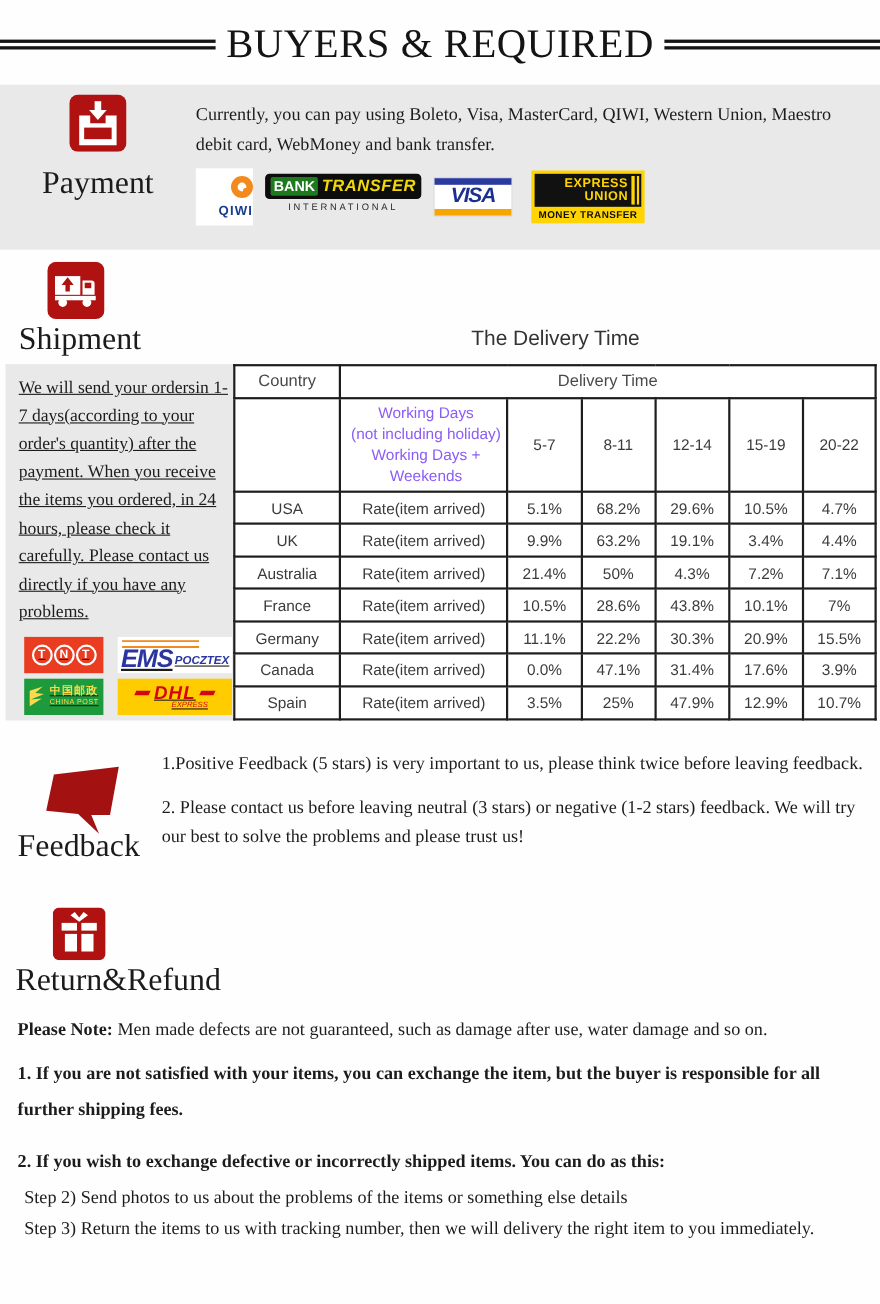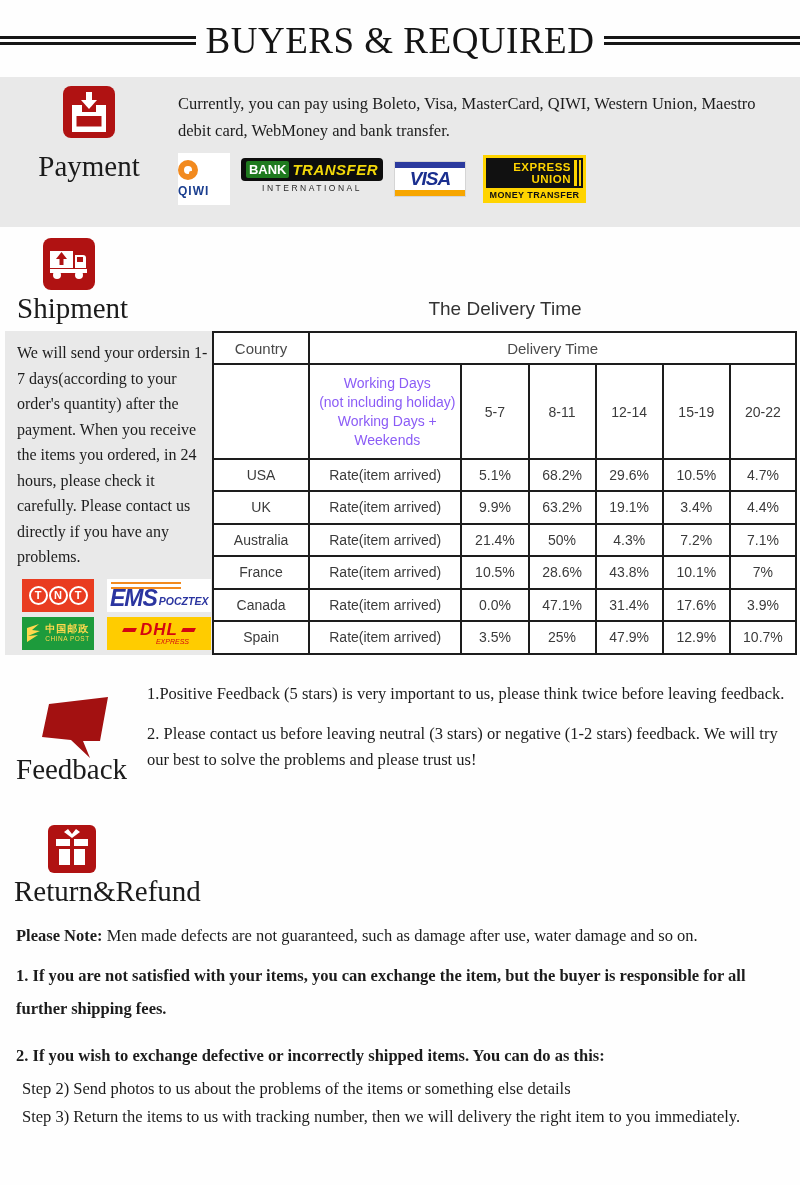--- a/index.html
+++ b/index.html
@@ -23,21 +23,21 @@
   .icon-tile{width:52px;height:52px;display:block;}
 
   
   .payment{margin-top:13px;background:var(--section-bg);height:150px;display:flex;padding:8px 0 0 0;}
   .pay-side{width:178px;display:flex;flex-direction:column;align-items:center;padding-top:1px;}
   .pay-side .side-label{margin-top:13px;}
   .pay-main{flex:1;padding-right:14px;}
   .pay-desc{font-size:16.5px;line-height:27px;margin:5px 0 9px 0;width:600px;}
   .pay-logos{display:flex;align-items:center;gap:17px;}
 
-  .logo-qiwi{width:52px;height:52px;background:#fff;display:flex;flex-direction:column;align-items:flex-start;justify-content:center;}
+  .logo-qiwi{width:52px;height:52px;background:#fff;display:flex;flex-direction:column;align-items:flex-end;justify-content:center;}
   .qiwi-q{width:20px;height:20px;border:6px solid #f28a1e;border-radius:50%;position:relative;}
   .qiwi-q::after{content:"";position:absolute;right:-4px;bottom:-4px;width:7px;height:7px;background:#f28a1e;border-radius:2px 2px 5px 2px;}
   .qiwi-name{color:#1a3e8f;font-family:"Liberation Sans",sans-serif;font-weight:bold;font-size:12px;letter-spacing:1px;margin-top:4px;}
 
   .logo-bank{width:130px;height:42px;display:flex;flex-direction:column;align-items:center;}
   .bank-top{background:#0d0d0d;border-radius:4px;display:flex;align-items:center;padding:3px 5px;gap:3px;}
   .bank-word1{background:#1f7a1f;color:#fff;font-family:"Liberation Sans",sans-serif;font-weight:bold;font-size:13px;padding:1px 3px;border-radius:2px;}
   .bank-word2{color:#f2d80a;font-family:"Liberation Sans",sans-serif;font-weight:bold;font-style:italic;font-size:15px;letter-spacing:.5px;}
   .bank-sub{color:#2a2a2a;font-family:"Liberation Sans",sans-serif;font-size:8.5px;letter-spacing:2.5px;margin-top:2px;}
 
@@ -52,21 +52,21 @@
   .wu-bars{position:absolute;right:2px;top:2px;bottom:2px;width:7px;display:flex;gap:2px;}
   .wu-bars i{flex:1;background:#ffd400;}
   .wu-sub{color:#111;font-family:"Liberation Sans",sans-serif;font-weight:bold;font-size:9px;text-align:center;padding-top:2px;letter-spacing:.4px;}
 
   
   .ship-head{position:relative;height:96px;margin-top:8px;}
   .ship-icon{position:absolute;left:43px;top:3px;}
   .ship-label{position:absolute;left:17px;top:58px;}
   .delivery-title{position:absolute;left:360px;top:63px;width:290px;text-align:center;font-family:"Liberation Sans",sans-serif;font-size:19px;color:#333;}
   .ship-body{display:flex;padding-left:5px;align-items:stretch;}
-  .ship-note-block{width:207px;background:var(--section-bg);padding:9px 6px 5px 12px;}
+  .ship-note-block{width:207px;background:var(--section-bg);padding:9px 6px 5px 12px;text-decoration:underline;}
   .ship-note{font-size:16px;line-height:25.5px;margin:0;width:192px;}
   .carrier-grid{display:grid;grid-template-columns:72px 104px;gap:5px 13px;margin-top:9px;padding-left:5px;}
 
   .logo-tnt{width:72px;height:33px;background:#e93c20;display:flex;align-items:center;justify-content:center;gap:1px;}
   .tnt-circle{width:19px;height:19px;border:2px solid #fff;border-radius:50%;color:#fff;font-family:"Liberation Sans",sans-serif;font-weight:bold;font-size:11px;display:flex;align-items:center;justify-content:center;}
   .logo-ems{width:104px;height:33px;background:#fff;position:relative;display:flex;align-items:flex-end;padding:2px 3px;}
   .ems-lines{position:absolute;left:4px;right:30px;top:3px;height:8px;background:repeating-linear-gradient(to bottom,#f28a1e 0 2px,transparent 2px 5px);}
   .ems-name{color:#2b35a0;font-family:"Liberation Sans",sans-serif;font-weight:bold;font-style:italic;font-size:23px;line-height:23px;letter-spacing:-1px;}
   .ems-sub{color:#2b35a0;font-family:"Liberation Sans",sans-serif;font-weight:bold;font-style:italic;font-size:10.5px;margin:0 0 3px 2px;}
   .logo-cp{width:72px;height:33px;background:#1d9b3c;display:flex;align-items:center;justify-content:center;gap:4px;}
@@ -271,20 +271,29 @@
           <td>7.1%</td>
         </tr>
         <tr class="tr-data">
           <td class="country-cell">France</td>
           <td>Rate(item arrived)</td>
           <td>10.5%</td>
           <td>28.6%</td>
           <td>43.8%</td>
           <td>10.1%</td>
           <td>7%</td>
+        </tr>
+        <tr class="tr-data">
+          <td class="country-cell">Germany</td>
+          <td>Rate(item arrived)</td>
+          <td>11.1%</td>
+          <td>22.2%</td>
+          <td>30.3%</td>
+          <td>20.9%</td>
+          <td>15.5%</td>
         </tr>
         <tr class="tr-data">
           <td class="country-cell">Canada</td>
           <td>Rate(item arrived)</td>
           <td>0.0%</td>
           <td>47.1%</td>
           <td>31.4%</td>
           <td>17.6%</td>
           <td>3.9%</td>
         </tr>

